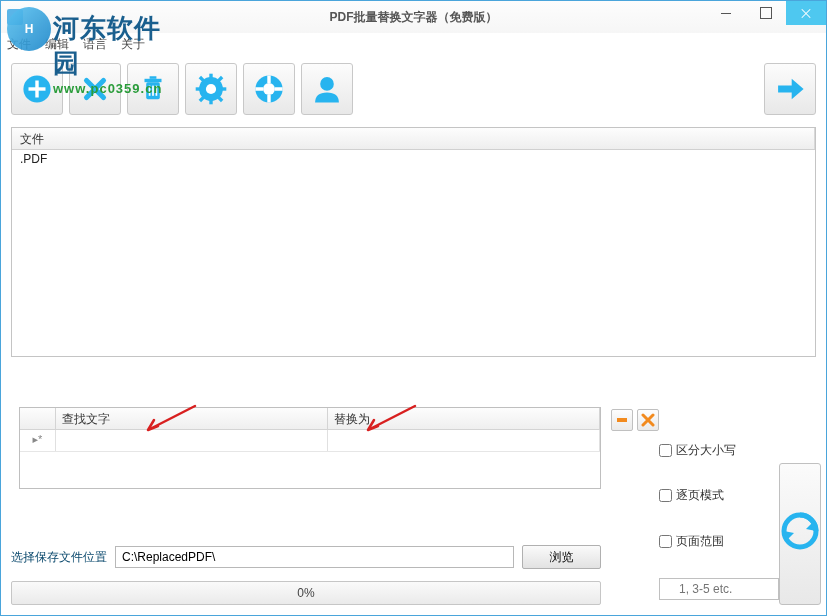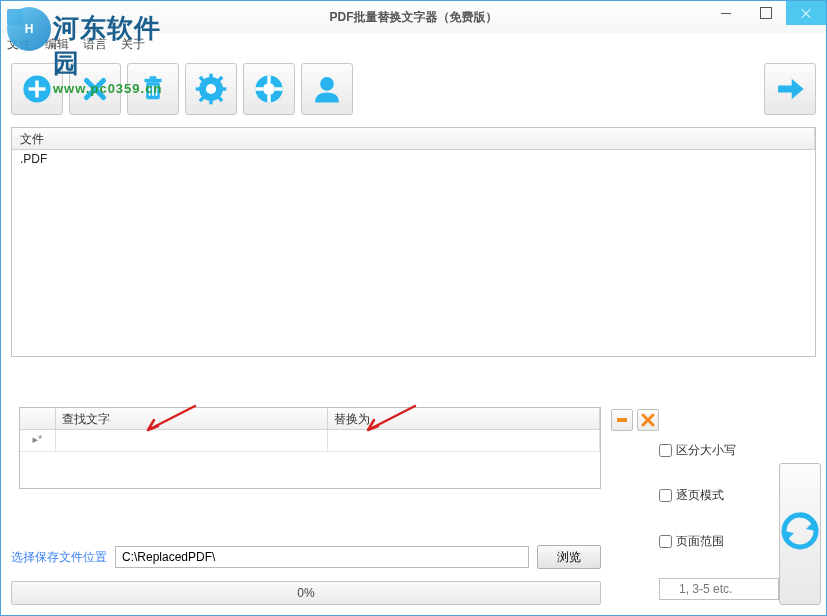--- a/index.html
+++ b/index.html
@@ -69,23 +69,23 @@
 .mini { width:22px; height:22px; border:1px solid #c0c0c0; background:linear-gradient(#fdfdfd,#eaeaea); display:flex; align-items:center; justify-content:center; cursor:pointer; border-radius:2px; }
 
 
 .checks { display:flex; gap:18px; align-items:center; margin-top:30px; flex-wrap:wrap; }
 .ck { display:flex; align-items:center; gap:4px; color:#333; }
 .ck input[type=checkbox]{ width:13px; height:13px; }
 .page-range-input { width:120px; height:22px; border:1px solid #c0c0c0; padding:2px 19px; color:#999; background:#fff; }
 
 
 .save-row { display:flex; align-items:center; gap:8px; margin-top:6px; }
-.save-row label { color:#3b82f6; }
+.save-row label { color:#0c4a6e; }
 .save-row input[type=text]{ flex:1; height:22px; border:1px solid #b8b8b8; padding:2px 6px; background:#fff; }
-.browse-btn { width:64px; height:24px; border:1px solid #b0b0b0; background:linear-gradient(#fafafa,#e2e2e2); cursor:pointer; display:flex; align-items:center; justify-content:center; border-radius:2px; }
+.browse-btn { width:79px; height:24px; border:1px solid #b0b0b0; background:linear-gradient(#fafafa,#e2e2e2); cursor:pointer; display:flex; align-items:center; justify-content:center; border-radius:2px; }
 
 
 .progress-wrap { border:1px solid #c6c6c6; height:24px; background:linear-gradient(#fafafa,#eaeaea); display:flex; align-items:center; justify-content:center; margin-top:6px; border-radius:2px; }
 .progress-wrap span { color:#444; }
 
 
 .start-area { border:1px solid #c0c0c0; background:linear-gradient(#fbfbfb,#e8e8e8); flex:1; display:flex; flex-direction:column; align-items:center; justify-content:center; border-radius:3px; cursor:pointer; margin-top:56px; }
 .start-area .icon { width:40px; height:40px; margin-bottom:6px; }
 
 </style>

